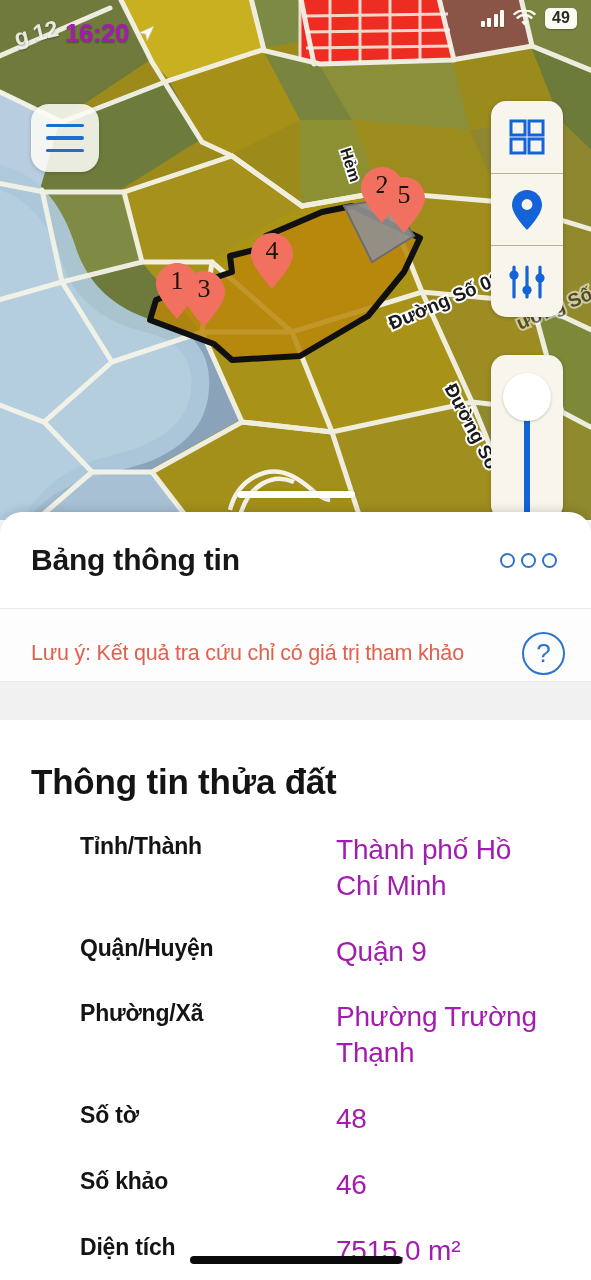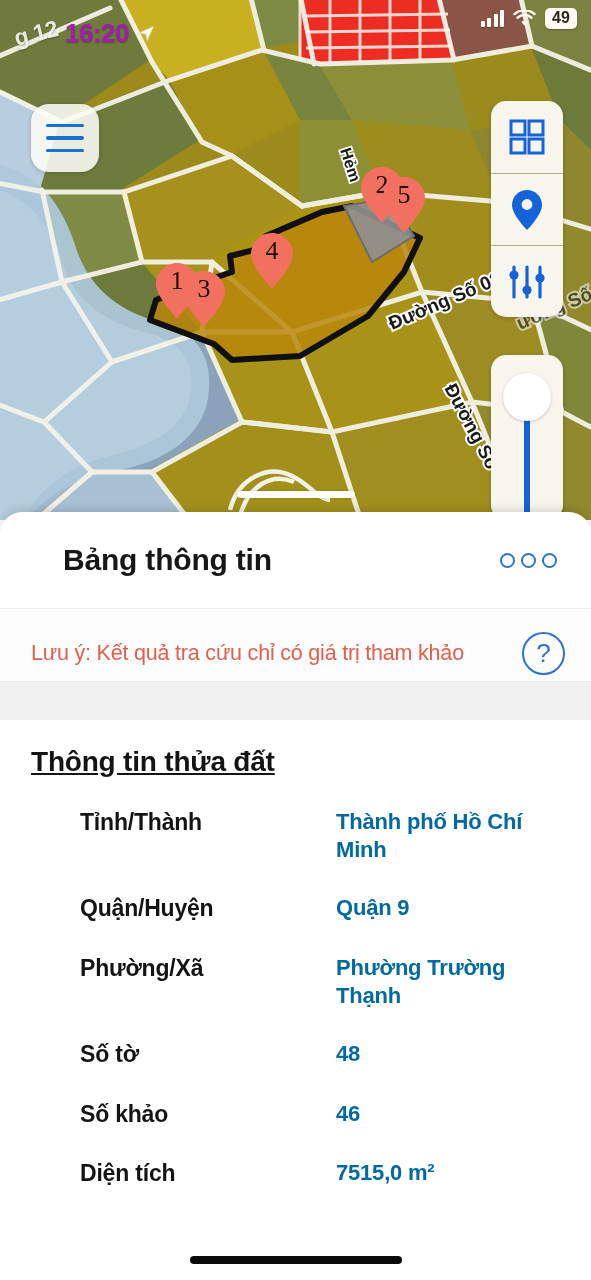--- a/index.html
+++ b/index.html
@@ -159,21 +159,20 @@
     background:#ffffff;
     border-radius:22px 22px 0 0;
     z-index:35;
     box-shadow:0 -2px 10px rgba(0,0,0,.14);
     overflow:hidden;
   }
   .sheet-header {
     height:96px;
     display:flex; align-items:center; justify-content:space-between;
     padding:0 34px 0 31px;
-    margin-left:32px;
   }
   .sheet-title {
     font-size:30px; font-weight:700; color:#171717;
     letter-spacing:-.2px;
   }
   .dots3 { display:flex; align-items:center; gap:6px; }
   .dots3 i {
     display:block; width:15px; height:15px;
     border:2.5px solid #2f74c8; border-radius:50%;
   }
@@ -194,42 +193,41 @@
   .help-ic {
     width:43px; height:43px; flex:none;
     border:2.5px solid #2f74c8; border-radius:50%;
     display:flex; align-items:center; justify-content:center;
     color:#2f74c8; font-size:26px; font-weight:400;
     line-height:1;
   }
   .gap-strip { height:38px; background:#f1f1f1; }
 
   .section-title {
-    font-size:28px; font-weight:700; color:#141414;
-    padding:26px 0 0 31px;
+    font-size:35px; font-weight:700; color:#141414;
+    padding:42px 0 0 31px;
     letter-spacing:-.2px;
-    text-decoration:underline;
   }
 
   .info-table { padding:30px 0 0 0; }
   .info-row {
     display:flex;
     padding:0 30px 0 80px;
     margin-bottom:30px;
     align-items:flex-start;
   }
   .info-label {
     width:256px; flex:none;
     font-size:23px; font-weight:700; color:#141414;
     line-height:1.28;
     letter-spacing:-.2px;
   }
   .info-value {
     flex:1;
-    font-size:22px; font-weight:700; color:#0369a1;
+    font-size:28px; font-weight:400; color:#a21caf;
     line-height:1.28;
     letter-spacing:-.2px;
   }
 
   
   .home-indicator {
     position:absolute; left:50%; transform:translateX(-50%);
     bottom:16px;
     width:212px; height:8px;
     background:#0a0a0a; border-radius:5px;

